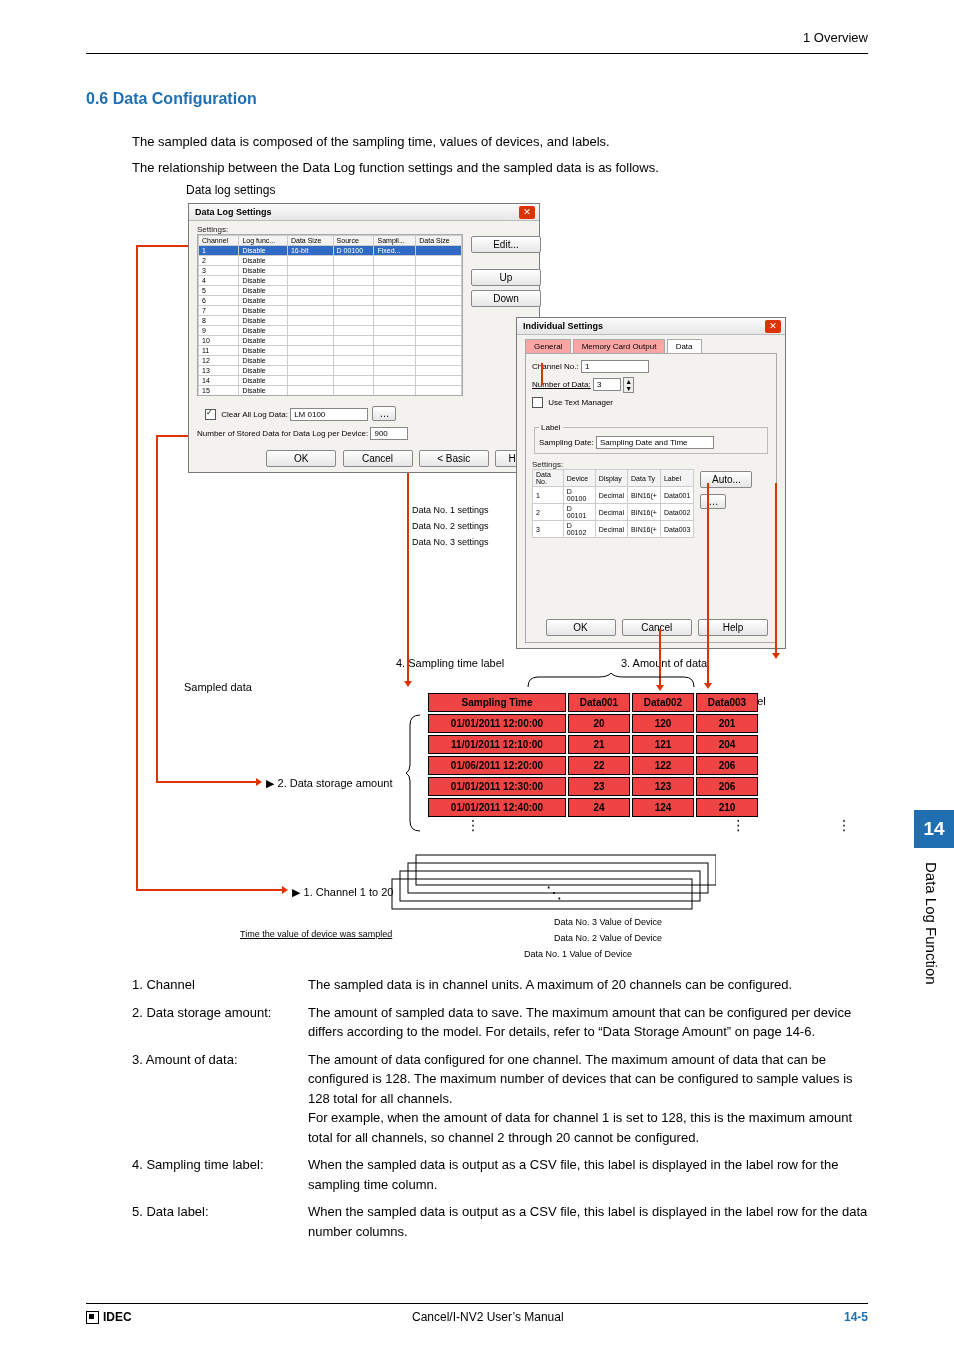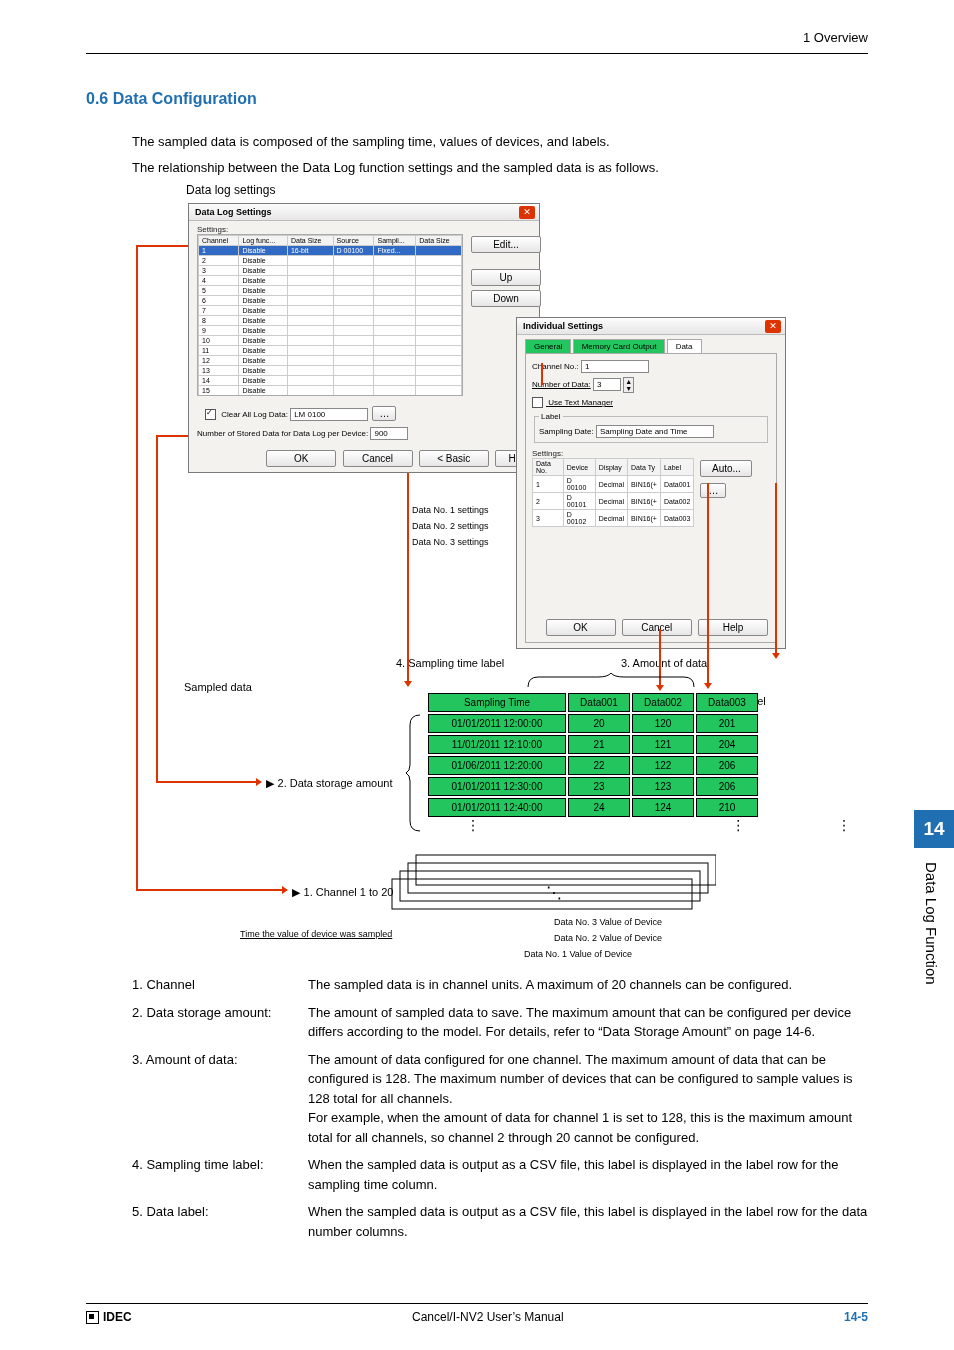--- a/index.html
+++ b/index.html
@@ -16,26 +16,26 @@
   .dlg-title { background:linear-gradient(#fcfcfc,#e6e6e6); border-bottom:1px solid #bbb; padding:3px 6px; font-size:9px; font-weight:bold; }
   .dlg-close { position:absolute; right:4px; top:2px; width:16px; height:13px; background:var(--red); color:#fff; text-align:center; font-size:9px; line-height:13px; border-radius:2px; }
   .field-label { font-size:8px; color:#222; }
   
   .grid { border:1px solid #999; background:#fff; font-size:7px; }
   .grid th, .grid td { border:1px solid #ccc; padding:1px 3px; font-weight:normal; text-align:left; }
   .grid thead th { background:#f3f3f3; }
   .btn { display:inline-block; min-width:48px; padding:2px 10px; margin:2px; font-size:10px; text-align:center; border:1px solid #888; background:linear-gradient(#fff,#e6e6e6); border-radius:2px; }
   .chk { display:inline-block; width:9px; height:9px; border:1px solid #555; background:#fff; vertical-align:middle; margin-right:3px; }
   .chk.checked::after { content:"✓"; font-size:8px; line-height:8px; position:relative; top:-2px; left:0; }
-  .tab { display:inline-block; padding:2px 8px; font-size:8px; border:1px solid #aaa; border-bottom:none; background:#22c55e; margin-right:-1px; }
+  .tab { display:inline-block; padding:2px 8px; font-size:8px; border:1px solid #aaa; border-bottom:none; background:#fca5a5; margin-right:-1px; }
   .tab.active { background:#fff; font-weight:normal; }
   .input { display:inline-block; border:1px solid #888; background:#fff; padding:1px 3px; font-size:8px; min-width:40px; }
   
   .samp-table { border-collapse:separate; border-spacing:2px; font-size:10px; }
-  .samp-table th, .samp-table td { border:1px solid #000; padding:3px 8px; text-align:center; background:#22c55e; font-weight:normal; }
+  .samp-table th, .samp-table td { border:1px solid #000; padding:3px 8px; text-align:center; background:#ef4444; font-weight:bold; }
   .samp-table .hdr { min-width:44px; }
   
   .callout { position:absolute; font-size:11px; color:#000; white-space:nowrap; }
   .small-call { font-size:9px; }
   
   .defs { font-size:13px; line-height:1.5; margin-top:12px; }
   .defs .row { display:flex; margin-bottom:8px; }
   .defs .term { width:176px; flex-shrink:0; }
   .defs .desc { flex:1; }
   
@@ -260,21 +260,21 @@
         <div style="border:1px solid #aaa; background:#f4f2ef; padding:6px; height:276px; position:relative;">
           <div style="font-size:8px; margin-bottom:4px;">
             <span>Channel No.:</span>
             <span class="input" style="min-width:60px;">1</span>
           </div>
           <div style="font-size:8px; margin-bottom:4px;">
             <span style="text-decoration:underline;">Number of Data:</span>
             <span class="input" style="min-width:20px;">3</span>
             <span style="display:inline-block;border:1px solid #888;background:#eee;font-size:7px;line-height:7px;padding:0 1px;vertical-align:middle;">▲<br>▼</span>
           </div>
-          <div style="font-size:8px; margin-bottom:4px;text-decoration:underline;">
+          <div style="font-size:8px; margin-bottom:15px;">
             <span class="chk"></span>
             <span>Use Text Manager</span>
           </div>
           <fieldset style="border:1px solid #bbb; padding:4px; margin-bottom:6px;">
             <legend style="font-size:8px;">Label</legend>
             <span style="font-size:8px;">Sampling Date:</span>
             <span class="input" style="min-width:110px;">Sampling Date and Time</span>
           </fieldset>
           <div class="field-label">Settings:</div>
           <div style="display:flex;">

